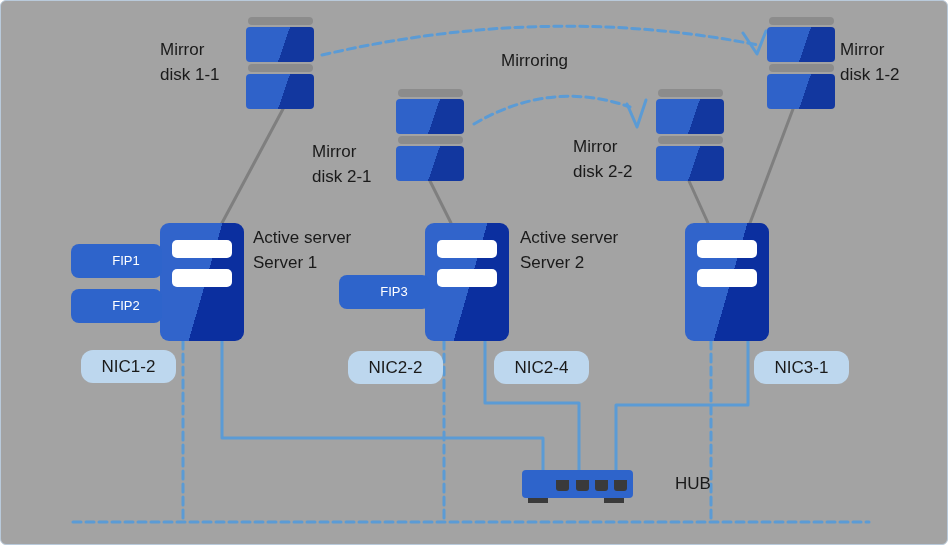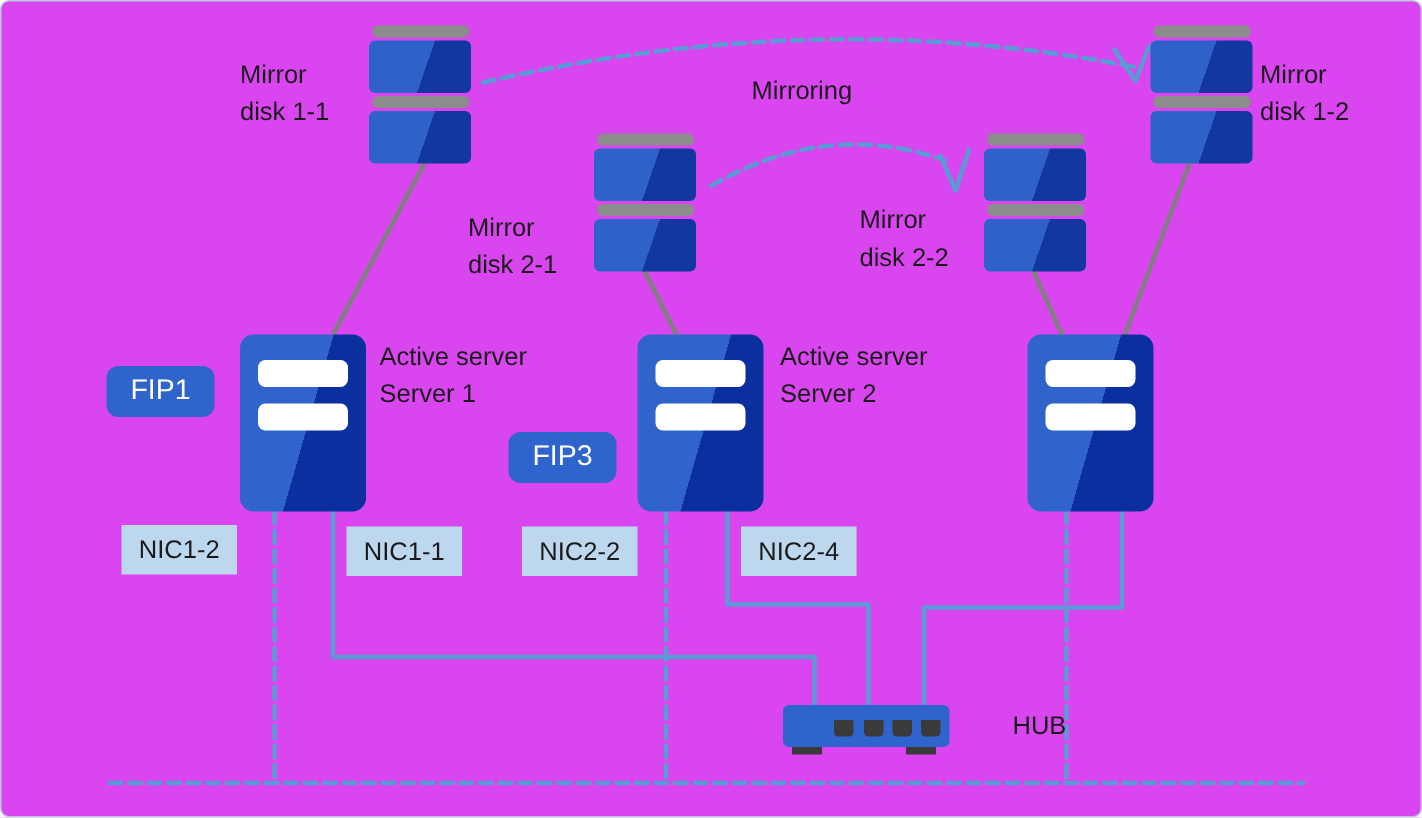--- a/index.html
+++ b/index.html
@@ -1,18 +1,18 @@
 <!DOCTYPE html>
 <html style="--server_light: #3164cb; --server_dark: #0b2f9f; --disk_light: #2f62c9; --disk_dark: #12379f; --fip_bg: #2e64cb; --nic_bg: #bdd7ee; --hub_bg: #2e64cb; --line_blue: #5b9bd5; --gray_line: #7f7f7f; --gray_bar: #8c8c8c; --port_dark: #3a3a3a; --text: #1a1a1a; --frame: #b9cadb;"><head>
 <meta charset="utf-8">
 <style>
   html,body{margin:0;padding:0;background:#fff;}
   .canvas{
     position:relative;width:948px;height:545px;box-sizing:border-box;
-    background:#d946ef;border:1px solid var(--frame,#b9cadb);border-radius:6px;
+    background:#a3a3a3;border:1px solid var(--frame,#b9cadb);border-radius:6px;
     font-family:"Liberation Sans",sans-serif;color:var(--text,#1a1a1a);
     overflow:hidden;
   }
   svg.wires{position:absolute;left:0;top:0;width:948px;height:545px;}
   .w{fill:none;stroke-width:3;stroke-linecap:round;stroke-linejoin:round;}
   .gray{stroke:var(--gray_line,#7f7f7f);}
   .blue{stroke:var(--line_blue,#5b9bd5);}
   .dash{stroke-dasharray:8 5;}
 
   .disk{position:absolute;width:68px;}
@@ -20,22 +20,22 @@
   .disk .box{width:68px;height:35px;border-radius:4px;margin-bottom:2px;
     background:linear-gradient(109deg,var(--disk_light,#2f62c9) 55%,var(--disk_dark,#12379f) 55%);}
 
   .server{position:absolute;width:84px;height:118px;border-radius:9px;
     background:linear-gradient(106deg,var(--server_light,#3164cb) 53%,var(--server_dark,#0b2f9f) 53%);}
   .server .slot{position:absolute;left:12px;width:60px;height:18px;border-radius:5px;background:#fff;}
   .server .slot.s1{top:17px}
   .server .slot.s2{top:46px}
 
   .fip{position:absolute;width:72px;height:34px;border-radius:8px;
-    background:var(--fip_bg,#2e64cb);color:#fff;font-size:19px;line-height:34px;text-align:center;}
-  .nic{position:absolute;width:77px;height:33px;border-radius:0;
+    background:var(--fip_bg,#2e64cb);color:#fff;font-size:13px;line-height:34px;text-align:center;padding-left:19px;}
+  .nic{position:absolute;width:95px;height:33px;border-radius:12px;
     background:var(--nic_bg,#bdd7ee);font-size:17px;line-height:33px;text-align:center;}
 
   .lbl{position:absolute;font-size:17px;line-height:25px;white-space:pre;}
 
   .hub{position:absolute;left:521px;top:469px;width:111px;height:28px;border-radius:4px;
     background:var(--hub_bg,#2e64cb);}
   .hub .port{position:absolute;top:10px;width:13px;height:11px;border-radius:0 0 3px 3px;
     background:var(--port_dark,#3a3a3a);}
   .hub .foot{position:absolute;top:28px;width:20px;height:5px;background:var(--port_dark,#3a3a3a);}
 </style>
@@ -110,26 +110,27 @@
     <div class="slot s1"></div>
     <div class="slot s2"></div>
   </div>
 
   <div class="lbl" style="left:252px;top:224px">Active server
 Server 1</div>
   <div class="lbl" style="left:519px;top:224px">Active server
 Server 2</div>
 
   <div class="fip" style="left:70px;top:243px">FIP1</div>
-  <div class="fip" style="left:338px;top:287px">FIP3</div>
+  <div class="fip" style="left:70px;top:288px">FIP2</div>
+  <div class="fip" style="left:338px;top:274px">FIP3</div>
 
   <div class="nic" style="left:80px;top:349px">NIC1-2</div>
-  <div class="nic" style="left:230px;top:350px">NIC1-1</div>
   <div class="nic" style="left:347px;top:350px">NIC2-2</div>
   <div class="nic" style="left:493px;top:350px">NIC2-4</div>
+  <div class="nic" style="left:753px;top:350px">NIC3-1</div>
 
   <div class="hub">
     <div class="port" style="left:34px"></div>
     <div class="port" style="left:54px"></div>
     <div class="port" style="left:73px"></div>
     <div class="port" style="left:92px"></div>
     <div class="foot" style="left:6px"></div>
     <div class="foot" style="left:82px"></div>
   </div>
   <div class="lbl" style="left:674px;top:470px">HUB</div>

